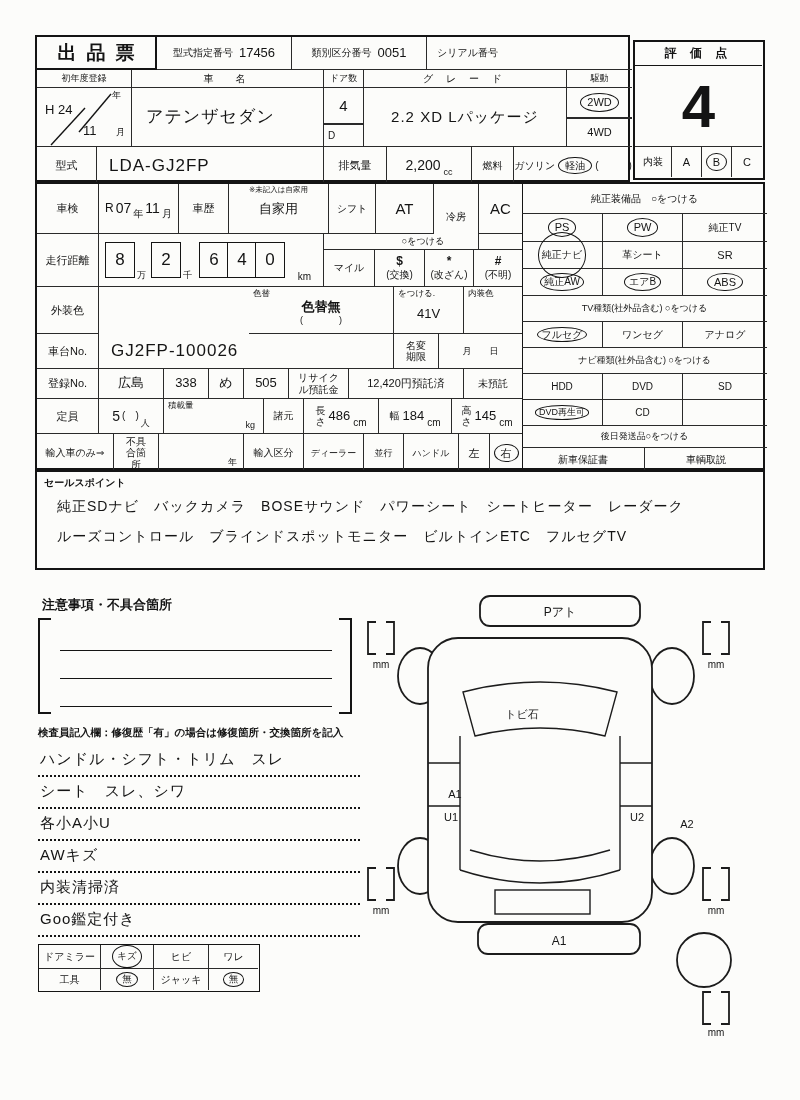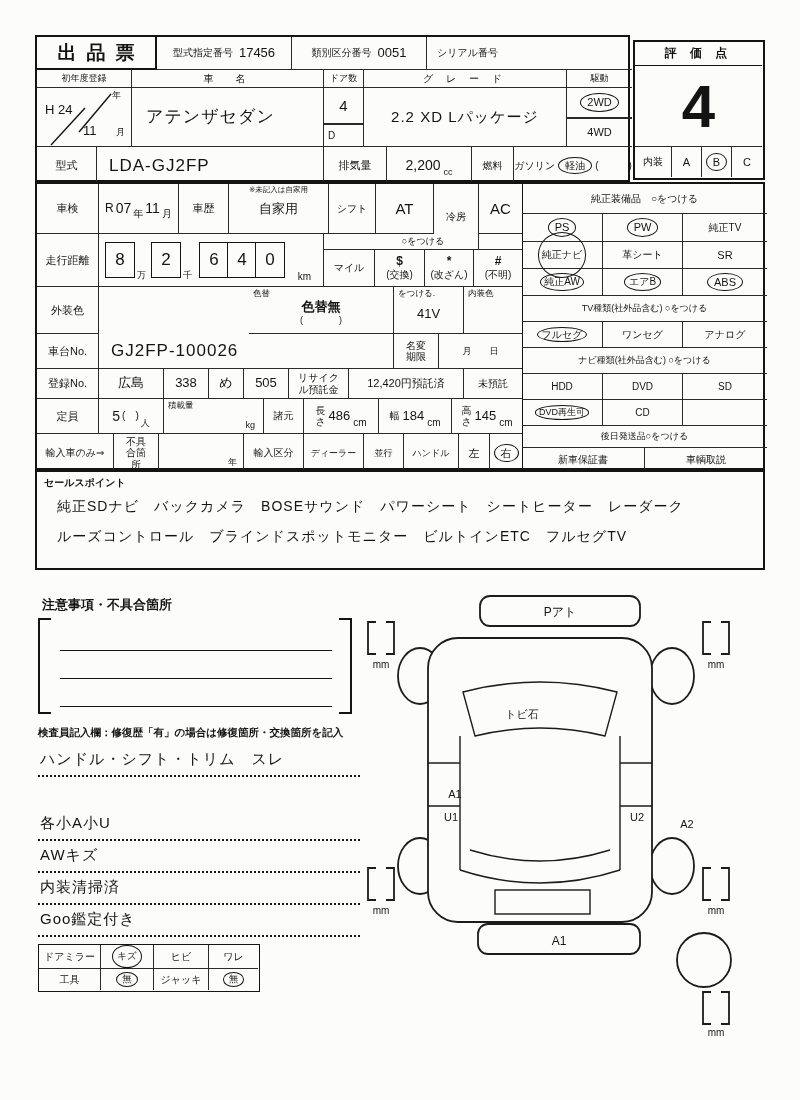--- a/index.html
+++ b/index.html
@@ -267,20 +267,21 @@
 
   <div class="f13 b" style="position:absolute;left:42px;top:596px">注意事項・不具合箇所</div>
   <div style="position:absolute;left:38px;top:618px;width:13px;height:96px;border-left:2px solid #141414;border-top:2px solid #141414;border-bottom:2px solid #141414"></div>
   <div style="position:absolute;left:339px;top:618px;width:13px;height:96px;border-right:2px solid #141414;border-top:2px solid #141414;border-bottom:2px solid #141414"></div>
   <div class="hline" style="left:60px;top:650px;width:272px"></div>
   <div class="hline" style="left:60px;top:678px;width:272px"></div>
   <div class="hline" style="left:60px;top:706px;width:272px"></div>
 
   <div class="b" style="position:absolute;left:38px;top:726px;font-size:10.5px">検査員記入欄：修復歴「有」の場合は修復箇所・交換箇所を記入</div>
   <div class="dotted" style="top:748px">ハンドル・シフト・トリム　スレ</div>
+  <div class="dotted" style="top:780px">シート　スレ、シワ</div>
   <div class="dotted" style="top:812px">各小A小U</div>
   <div class="dotted" style="top:844px">AWキズ</div>
   <div class="dotted" style="top:876px">内装清掃済</div>
   <div class="dotted" style="top:908px">Goo鑑定付き</div>
 
   <div style="position:absolute;left:38px;top:944px;width:222px;height:48px;border:1.5px solid #141414">
     <div class="mcell br bb f9" style="left:0;top:0;width:62px;height:24px">ドアミラー</div>
     <div class="mcell br bb" style="left:62px;top:0;width:53px;height:24px">
         <span style="padding:4px 4px;font-size:9.5px" class="circ">キズ</span>
       </div>

